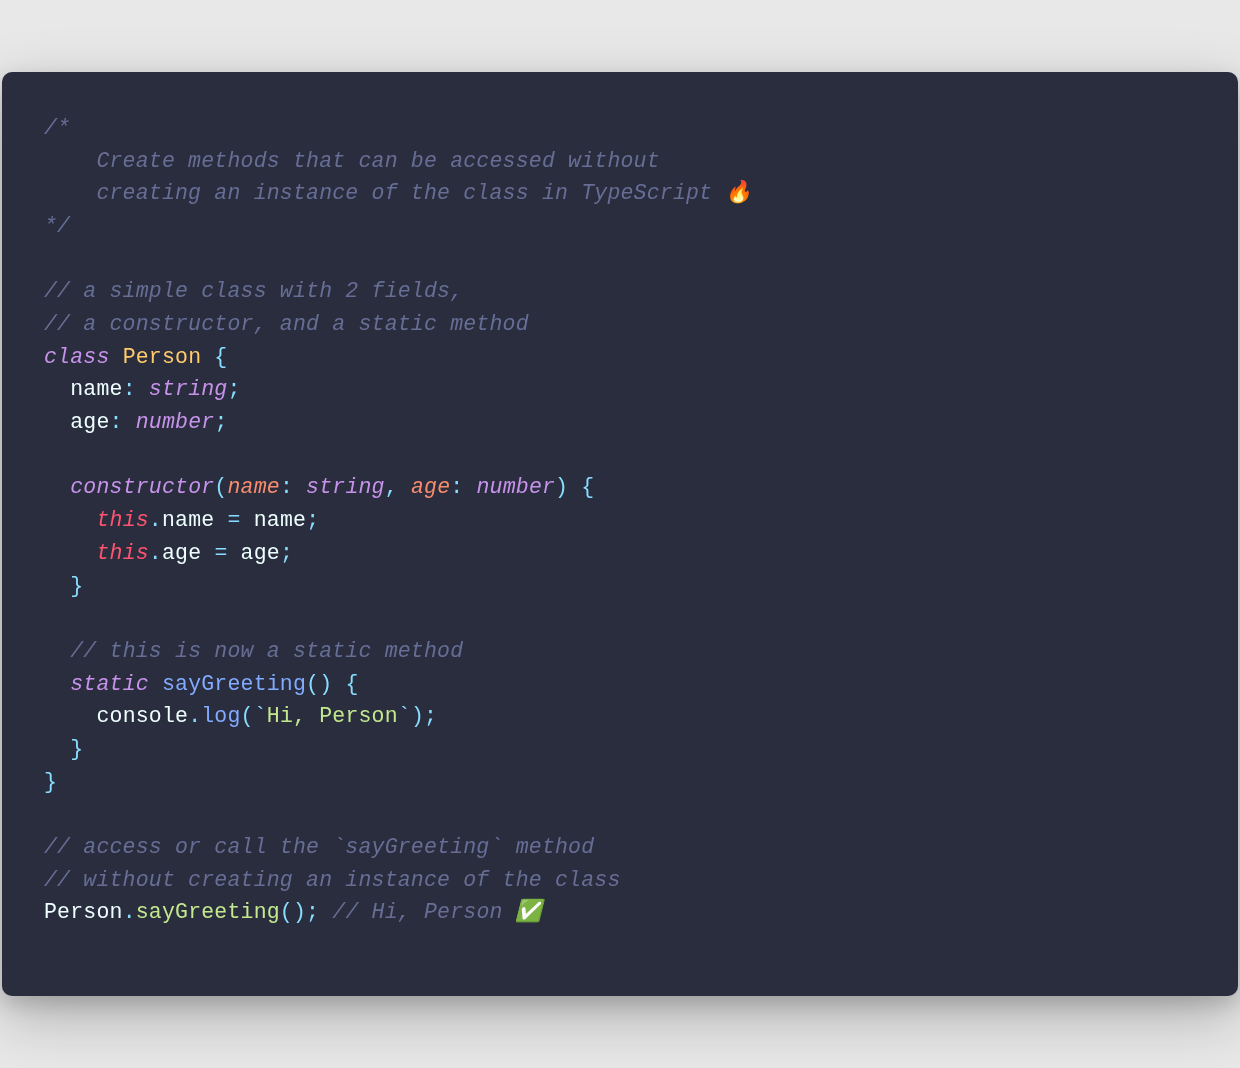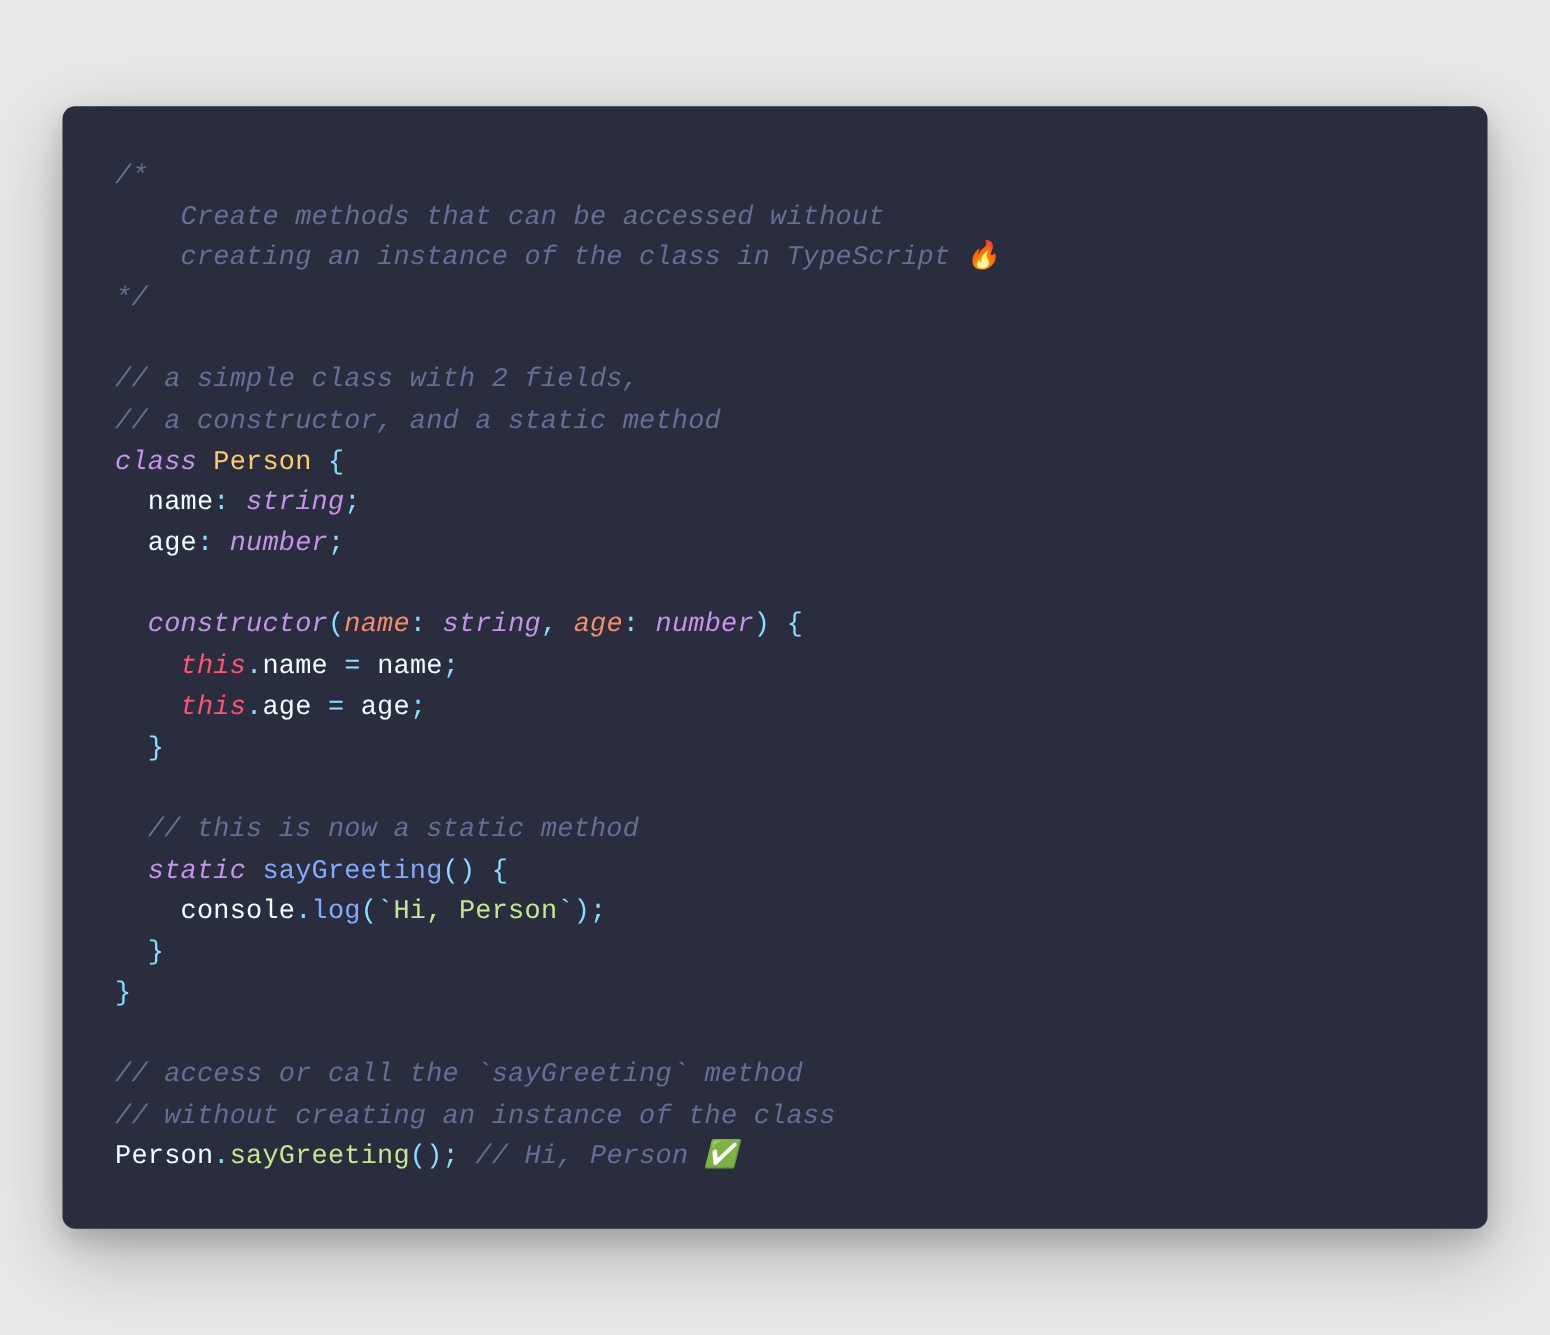--- a/index.html
+++ b/index.html
@@ -9,22 +9,22 @@
     height: 1068px;
     display: flex;
     align-items: center;
     justify-content: center;
     font-family: "SF Mono", "Menlo", "Consolas", "Liberation Mono", monospace;
   }
   .card {
     background: #292d3e;
     border-radius: 10px;
     box-shadow: 0 20px 60px rgba(0,0,0,0.25), 0 8px 20px rgba(0,0,0,0.15);
-    width: 1140px;
-    padding: 40px 42px 41px 42px;
+    width: 1236px;
+    padding: 40px 42px 67px 42px;
   }
   pre {
     font-family: inherit;
     font-size: 21.5px;
     line-height: 1.52;
     white-space: pre;
     color: #a6accd;
     font-weight: 500;
     letter-spacing: 0.2px;
   }

